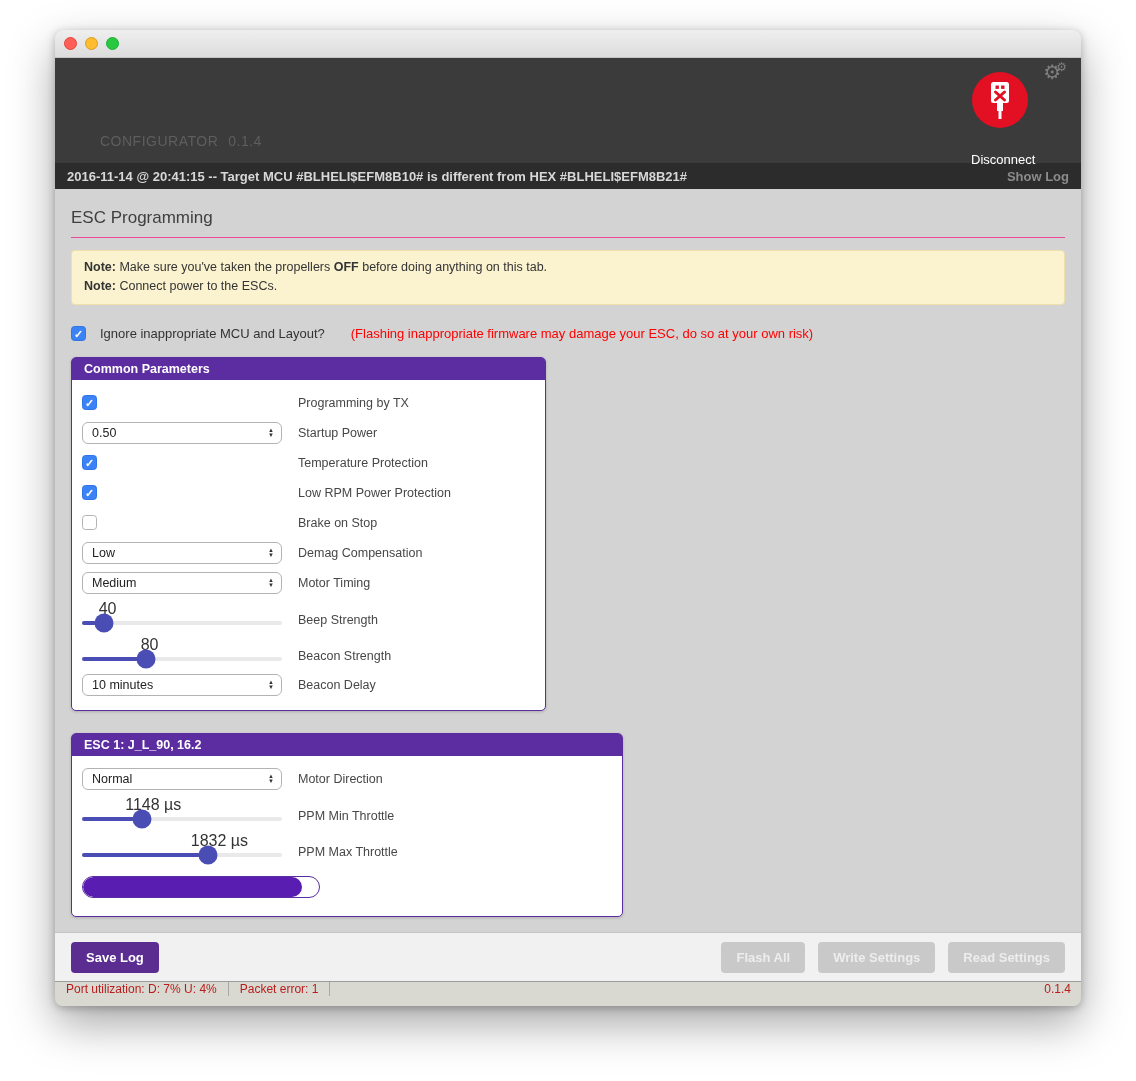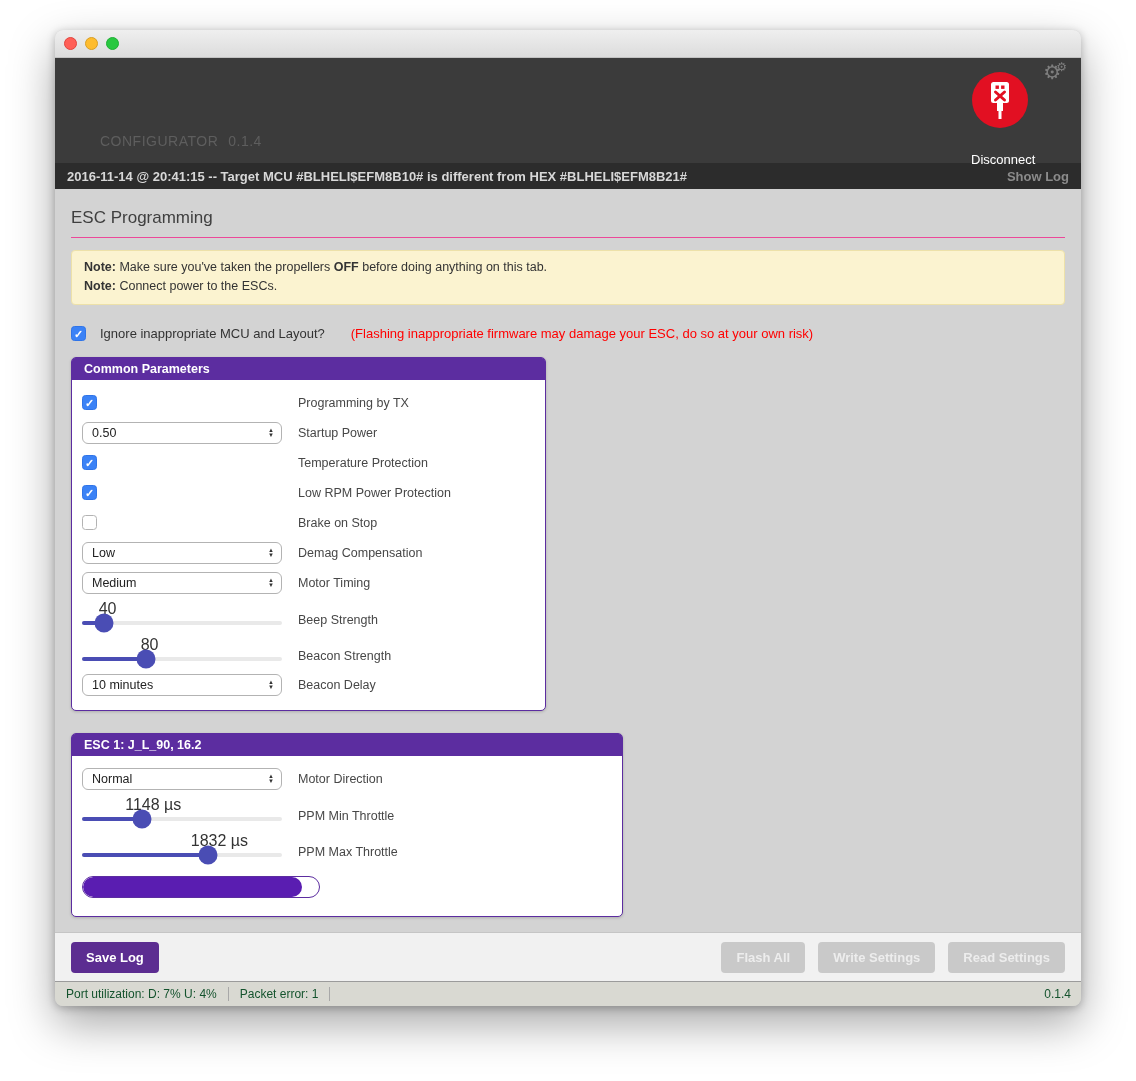--- a/index.html
+++ b/index.html
@@ -90,21 +90,21 @@
   .footer { flex:0 0 49px; background:#f1f1f1; border-top:1px solid #c5c5c5;
     display:flex; align-items:center; padding:0 16px; }
   .btn { font-family:inherit; font-size:13px; font-weight:700; padding:8px 15px; border-radius:4px;
     border:none; cursor:pointer; }
   .btn-savelog { background:#5c2d91; color:#ffffff; }
   .btn-disabled { background:#c9c9c9; color:#ededed; }
   .footer-right { margin-left:auto; display:flex; gap:13px; }
 
   
   .statusbar { flex:0 0 25px; background:#d9d9d2; border-top:1px solid #9b9b9b;
-    display:flex; align-items:center; font-size:12px; color:#14532d; }
+    display:flex; align-items:flex-start; font-size:12px; color:#b91c1c; }
   .status-cell { display:flex; align-items:center; padding:0 11px; border-right:1px solid #a8a8a8; }
   .status-version { margin-left:auto; display:flex; align-items:center; padding:0 10px; }
 </style>
 </head>
 <body>
 
 <div class="window">
 
   <div class="titlebar">
     <div class="traffic">

